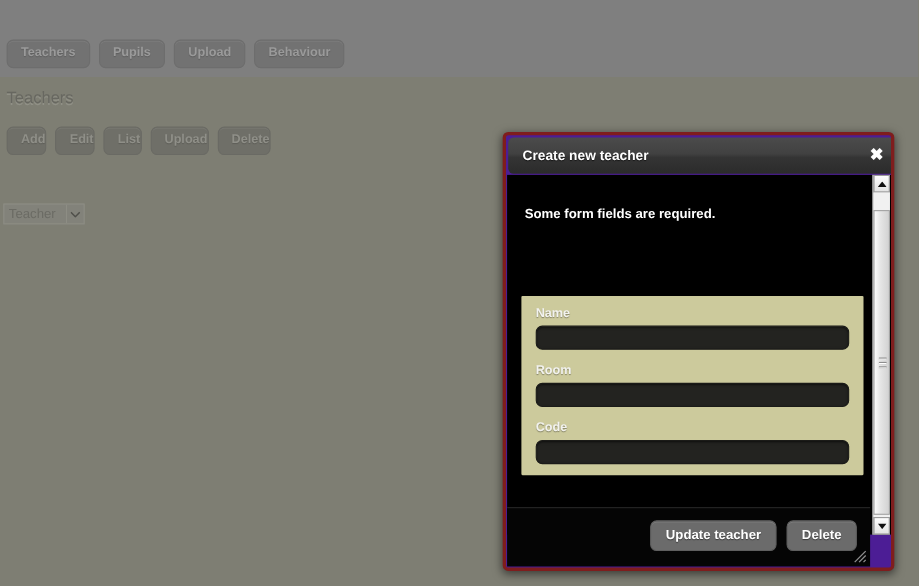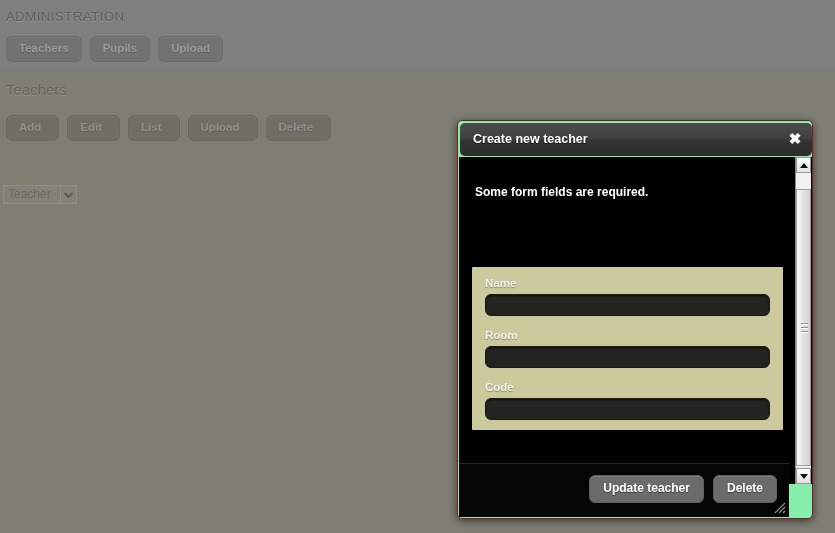--- a/index.html
+++ b/index.html
@@ -80,21 +80,21 @@
     display: flex;
     gap: 8px;
   }
   .action-btn {
     background: #6f6f68;
     border: 1px solid #6a6a64;
     border-radius: 6px;
     color: #8f8f88;
     font-size: 11.5px;
     font-weight: bold;
-    padding: 5px 17px 6px 12px;
+    padding: 5px 0 6px 12px;
     line-height: 13px;
     box-shadow: inset 0 1px 0 rgba(255,255,255,0.06);
     text-shadow: 0 1px 1px rgba(0,0,0,0.16);
     cursor: pointer;
     white-space: nowrap;
   }
 
   .teacher-select-wrap {
     position: absolute;
     left: 3px; top: 185px;
@@ -123,22 +123,22 @@
     align-items: center;
     justify-content: center;
   }
   .teacher-select-arrow svg { display: block; }
 
   
   #dialog {
     position: absolute;
     left: 457px; top: 120px;
     width: 356px; height: 399px;
-    background: #86efac;
-    border: 1px solid #7f1d1d;
+    background: #4c1d95;
+    border: 3px solid #7f1d1d;
     border-radius: 5px;
     box-sizing: border-box;
     box-shadow: 0 2px 9px rgba(0,0,0,0.55);
     overflow: hidden;
   }
 
   #dialog-titlebar {
     position: absolute;
     left: 2px; top: 2px;
     width: 352px; height: 33px;
@@ -316,26 +316,26 @@
   }
 </style>
 </head>
 <body>
 
 <div id="page-bg-top"></div>
 <div id="page-bg-bottom"></div>
 
 <div id="page-content">
 
-  <div class="admin-title">ADMINISTRATION</div>
 
   <div class="navbar">
     <button class="nav-btn">Teachers</button>
     <button class="nav-btn">Pupils</button>
     <button class="nav-btn">Upload</button>
+    <button class="nav-btn">Behaviour</button>
   </div>
 
   <div class="section-title">Teachers</div>
 
   <div class="actionbar">
     <button class="action-btn">Add</button>
     <button class="action-btn">Edit</button>
     <button class="action-btn">List</button>
     <button class="action-btn">Upload</button>
     <button class="action-btn">Delete</button>

